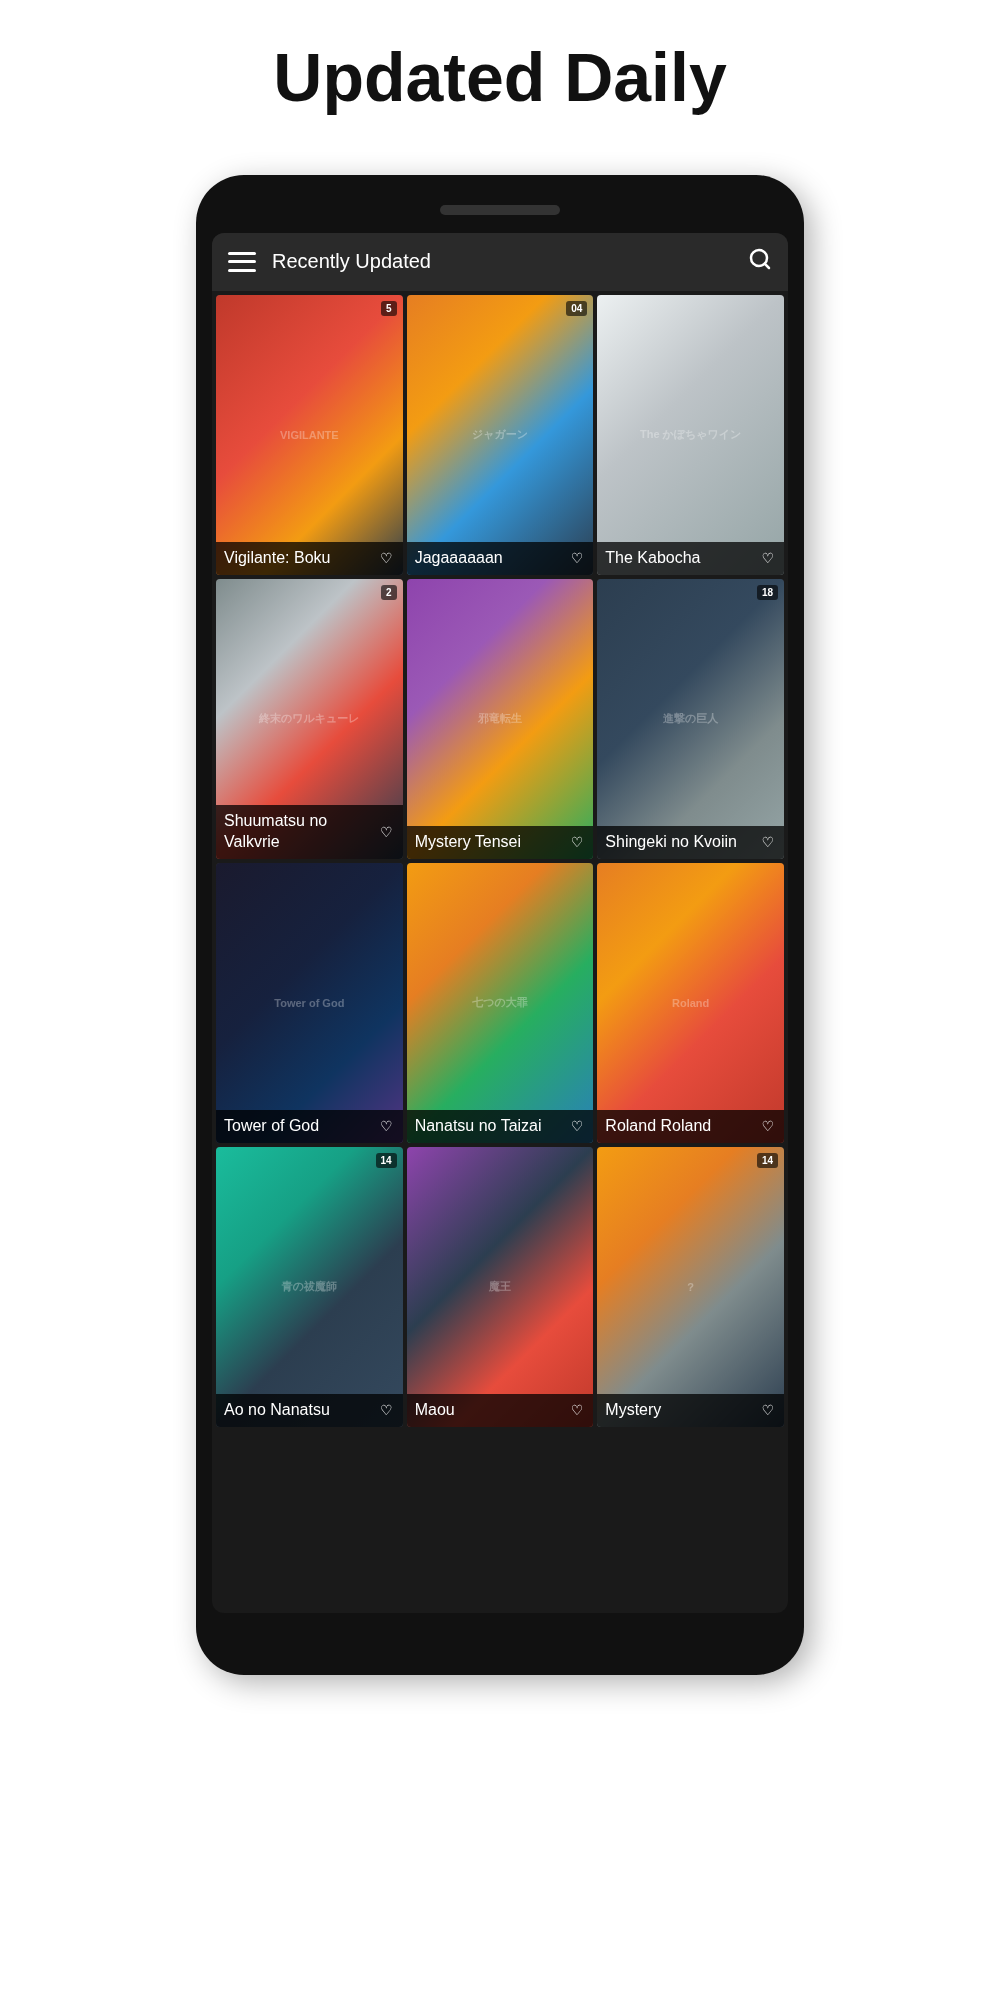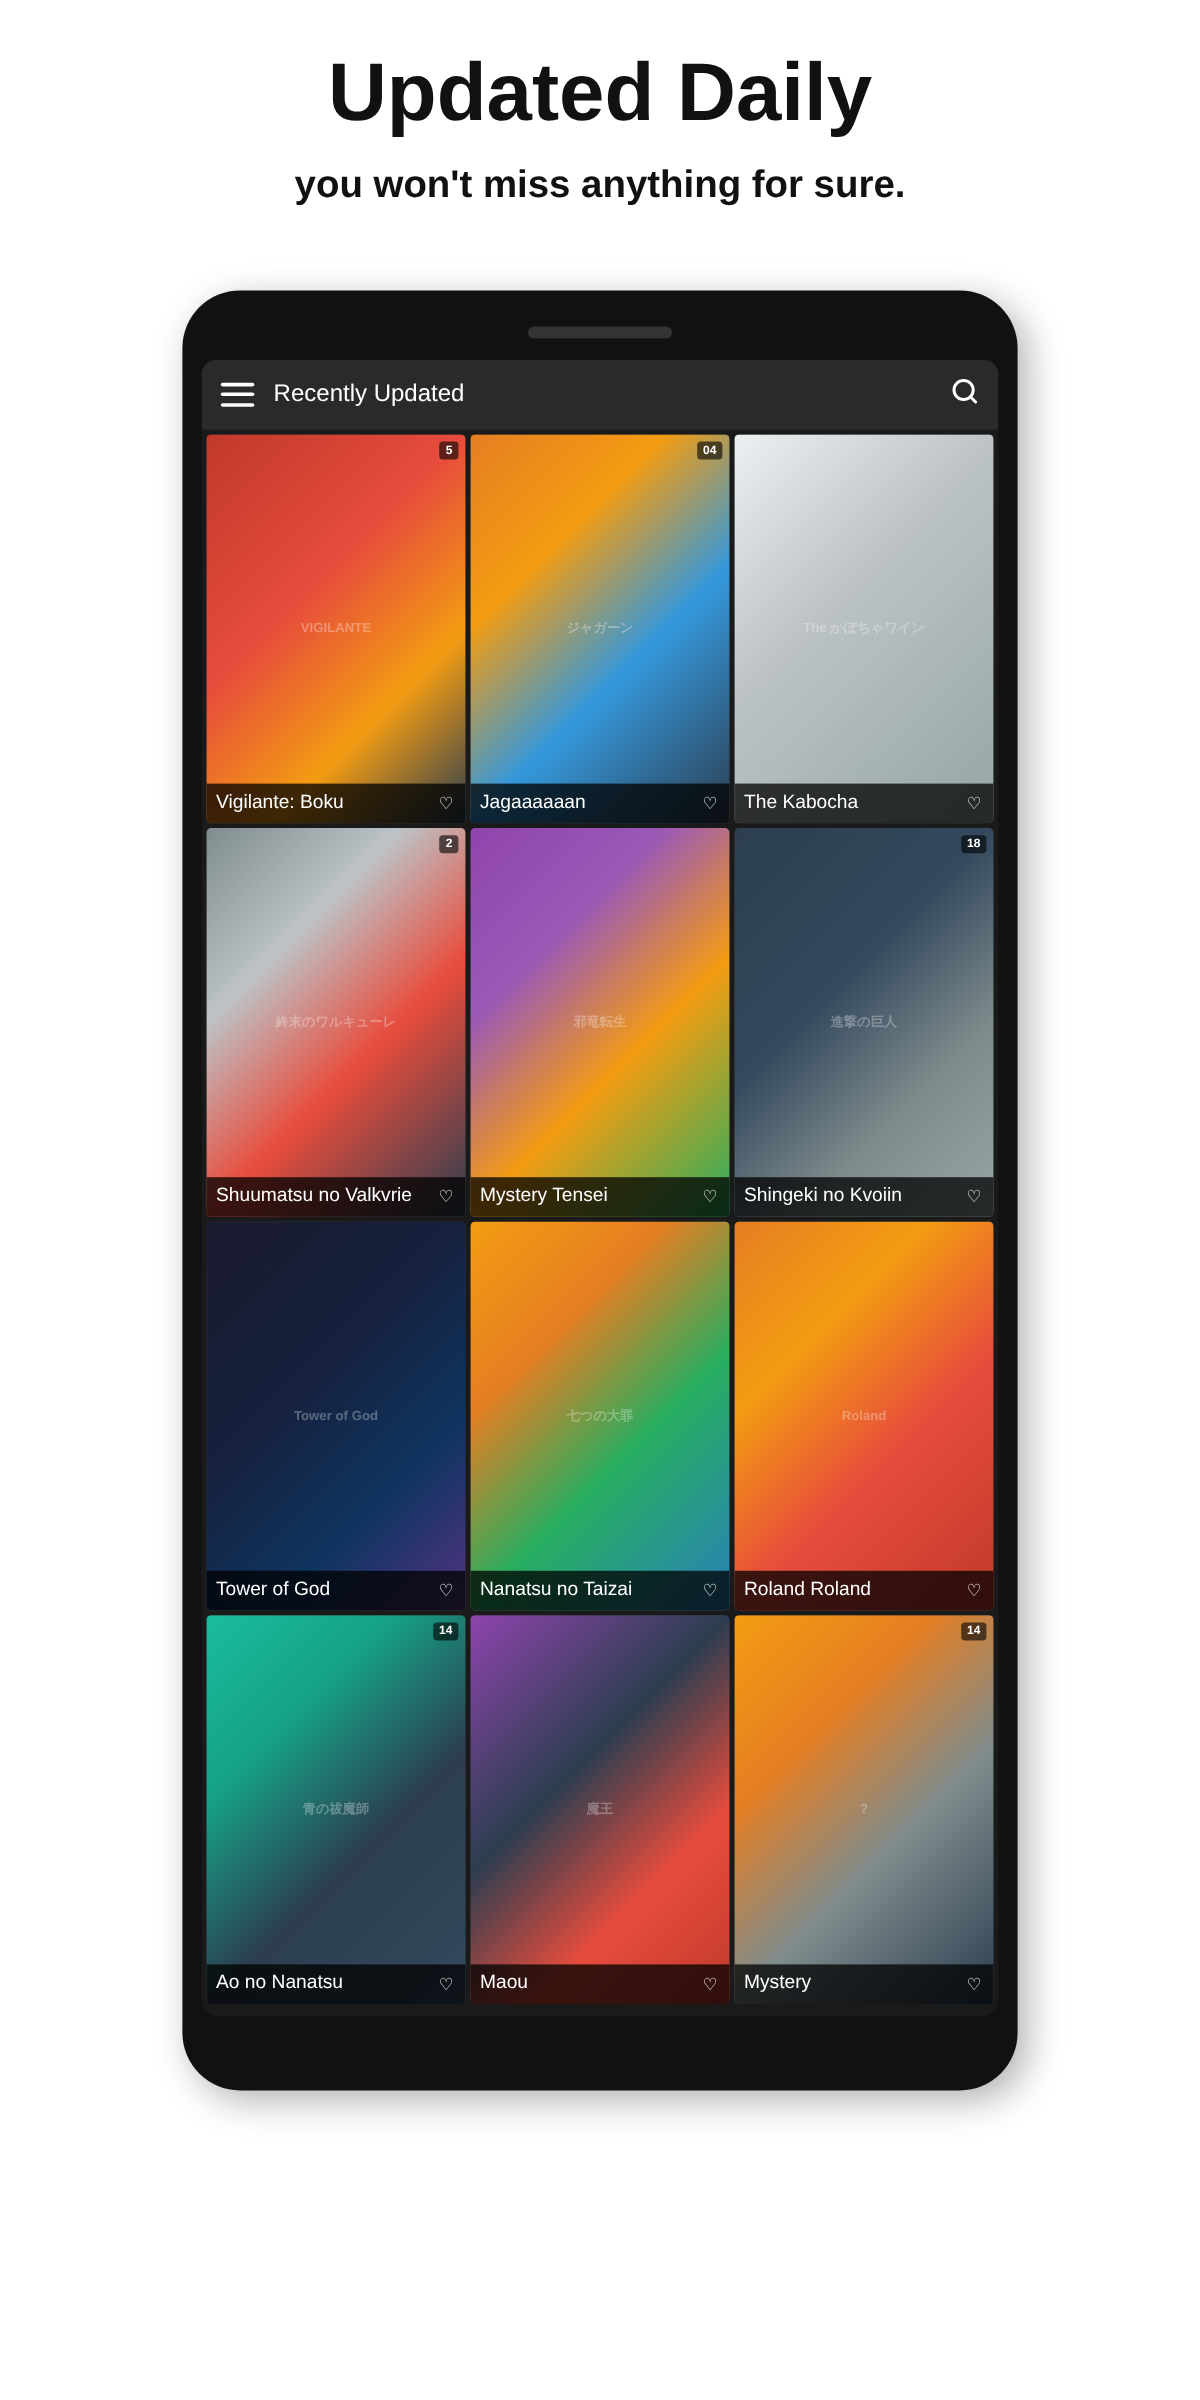--- a/index.html
+++ b/index.html
@@ -30,21 +30,21 @@
       margin-bottom: 30px;
     }
 
     
     .phone-container {
       display: flex;
       justify-content: center;
       padding: 20px 0 0;
     }
     .phone {
-      width: 696px;
+      width: 608px;
       min-height: 1500px;
       background: #111;
       border-radius: 48px;
       padding: 30px 16px 39px;
       position: relative;
       box-shadow: 8px 8px 30px rgba(0,0,0,0.3), -4px -4px 15px rgba(255,255,255,0.3);
     }
     
     .phone-speaker {
       width: 120px;
@@ -187,21 +187,20 @@
       padding: 2px 5px;
       border-radius: 3px;
     }
 
   </style>
 </head>
 <body>
 
 <div class="promo-header">
   <h1 class="promo-title">Updated Daily</h1>
-  <p class="promo-subtitle">you won't miss anything for sure.</p>
 </div>
 
 <div class="phone-container">
   <div class="phone">
     <div class="phone-speaker"></div>
 
     <div class="app-screen">
 
       <div class="app-toolbar">
         <div class="toolbar-menu-icon">

